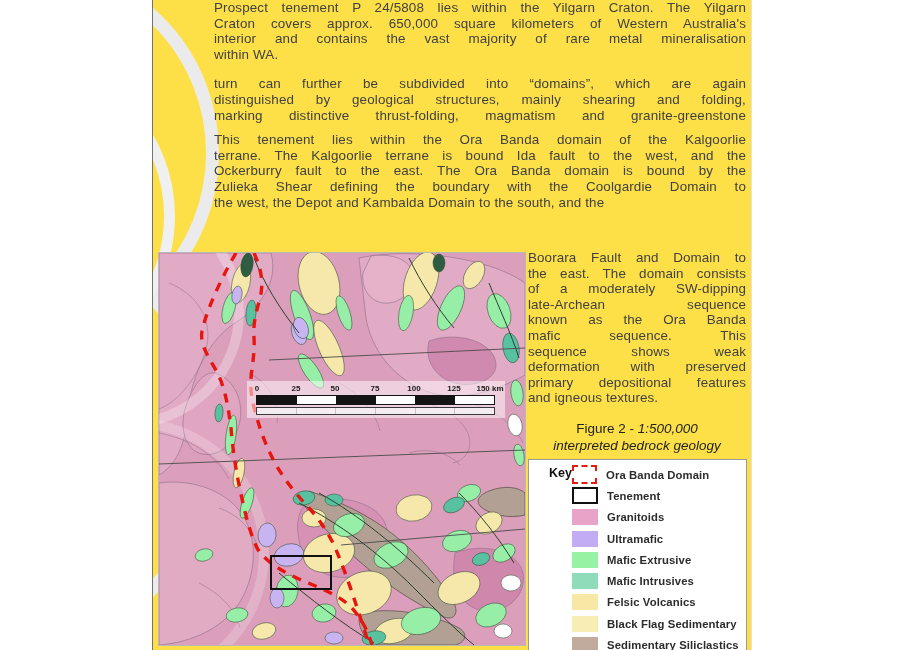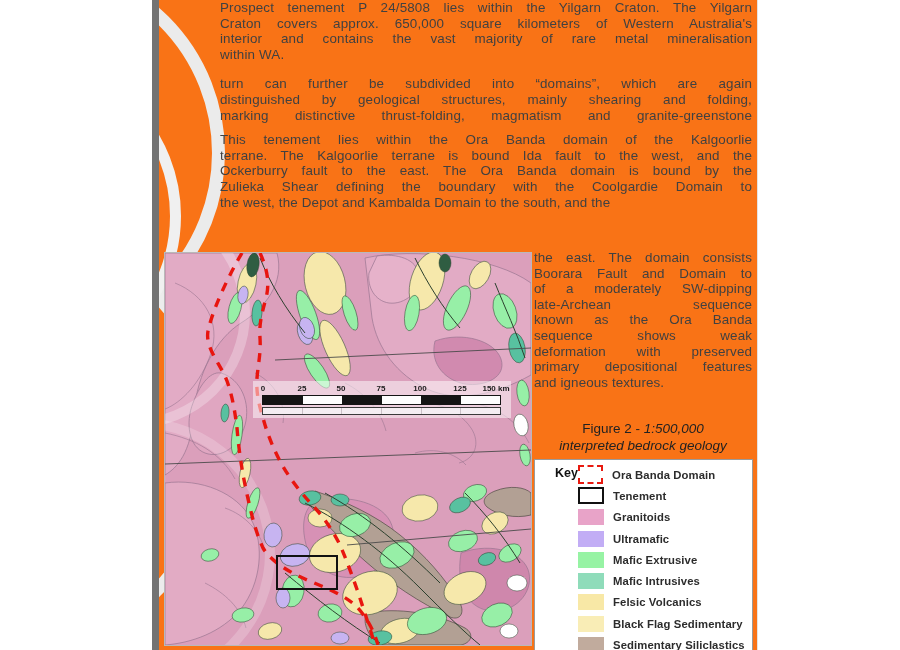--- a/index.html
+++ b/index.html
@@ -1,21 +1,21 @@
 <!DOCTYPE html>
 <html><head>
 <meta charset="utf-8">
 <style>
   * { margin:0; padding:0; box-sizing:content-box; }
   html,body { width:900px; height:650px; background:#ffffff; overflow:hidden;
               font-family:"Liberation Sans", sans-serif; }
   .stage { position:relative; width:900px; height:650px; background:#fff; }
 
   .page { position:absolute; left:152px; top:0; width:598px; height:650px;
-          background:#f97316; border-left:7px solid #737373; border-right:1px solid #e3e3e3;
+          background:#fde047; border-left:1px solid #737373; border-right:1px solid #e3e3e3;
           overflow:hidden; }
 
   .wm { position:absolute; border-radius:50%; background:transparent; z-index:0; }
   .wm1 { left:-320px; top:-40px; width:360px; height:360px; border:13px solid #ebebeb; }
   .wm2 { left:-360px; top:230px; width:400px; height:400px; border:13px solid #ececec; }
   .wm3 { left:-300px; top:55px; width:300px; height:300px; border:11px solid #f0f0f0; }
 
   .textcol { position:absolute; left:61px; top:0; width:532px; z-index:1;
              font-size:13.4px; line-height:15.6px; color:#414141; letter-spacing:0.15px; }
   .para { margin:0; }
@@ -87,25 +87,26 @@
       <div class="para p3">
           <div class="jline">This tenement lies within the Ora Banda domain of the Kalgoorlie</div>
           <div class="jline">terrane. The Kalgoorlie terrane is bound Ida fault to the west, and the</div>
           <div class="jline">Ockerburry fault to the east. The Ora Banda domain is bound by the</div>
           <div class="jline">Zulieka Shear defining the boundary with the Coolgardie Domain to</div>
           <div class="jline jlast">the west, the Depot and Kambalda Domain to the south, and the</div>
         </div>
     </div>
 
     <div class="wrapcol">
+        <div class="jline">Boorara Fault and Domain to</div>
         <div class="jline">the east. The domain consists</div>
-        <div class="jline">Boorara Fault and Domain to</div>
         <div class="jline">of a moderately SW-dipping</div>
         <div class="jline">late-Archean sequence</div>
         <div class="jline">known as the Ora Banda</div>
+        <div class="jline">mafic sequence. This</div>
         <div class="jline">sequence shows weak</div>
         <div class="jline">deformation with preserved</div>
         <div class="jline">primary depositional features</div>
         <div class="jline jlast">and igneous textures.</div>
       </div>
 
     <div class="caption">
       <div><span class="cap-bold">Figure 2 - </span><span class="cap-italic">1:500,000</span></div>
       <div class="cap-italic">interpreted bedrock geology</div>
     </div>

